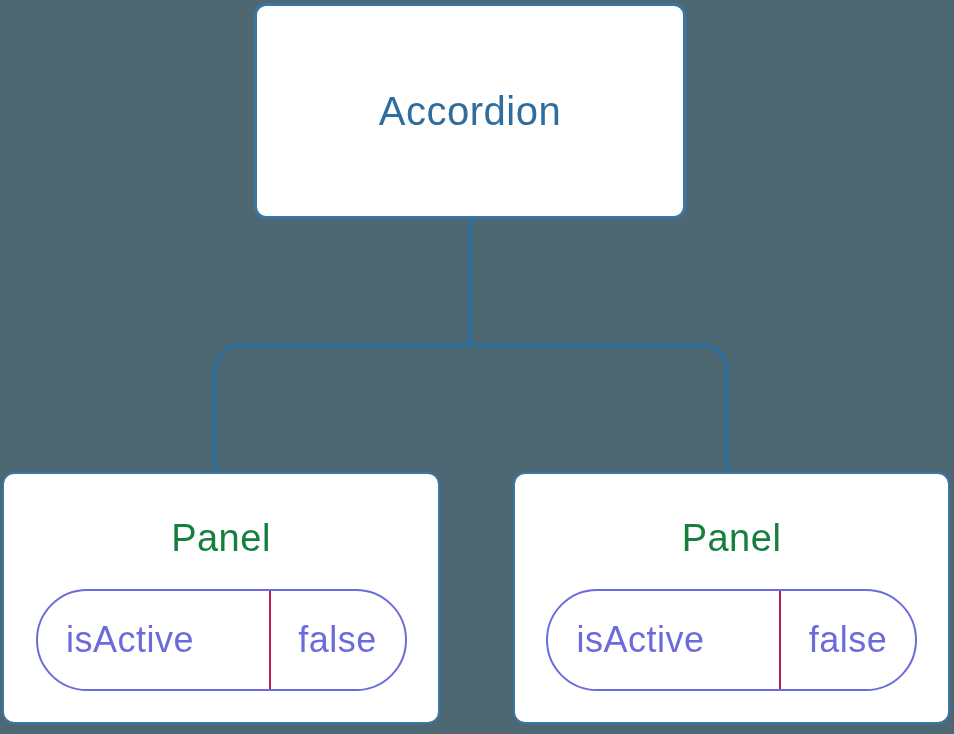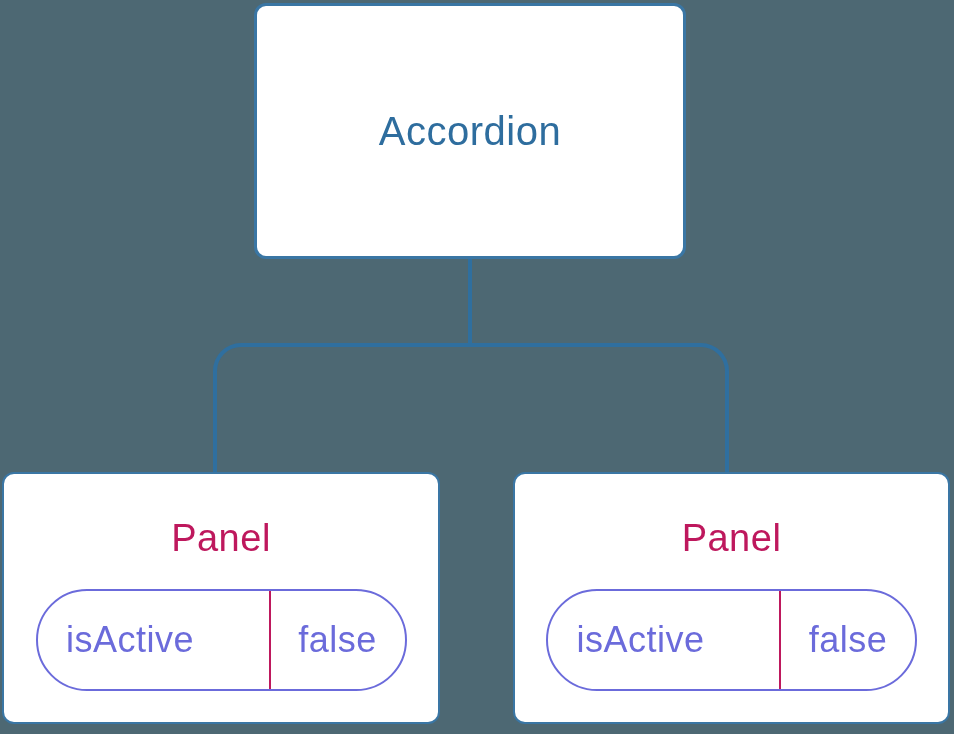--- a/index.html
+++ b/index.html
@@ -20,21 +20,21 @@
     position: absolute;
     background: #ffffff;
     border: 3px solid #3a76a4;
     border-radius: 12px;
     box-sizing: border-box;
   }
   .root-node {
     left: 254px;
     top: 3px;
     width: 432px;
-    height: 256px;
+    height: 216px;
     display: flex;
     align-items: center;
     justify-content: center;
   }
   .root-label {
     color: #2e6d9e;
     font-size: 40px;
     font-weight: 500;
     letter-spacing: 0.5px;
   }
@@ -46,21 +46,21 @@
     border-width: 2.5px;
     display: flex;
     flex-direction: column;
     align-items: center;
   }
   .panel-left  { left: 2px; }
   .panel-right { left: 513px; width: 437px; }
 
   .panel-label {
     margin-top: 42px;
-    color: #be185d;
+    color: #15803d;
     font-size: 38px;
     font-weight: 500;
     line-height: 44px;
     letter-spacing: 0.5px;
     text-align: right;
   }
 
   
   .state-pill {
     margin-top: 29px;

